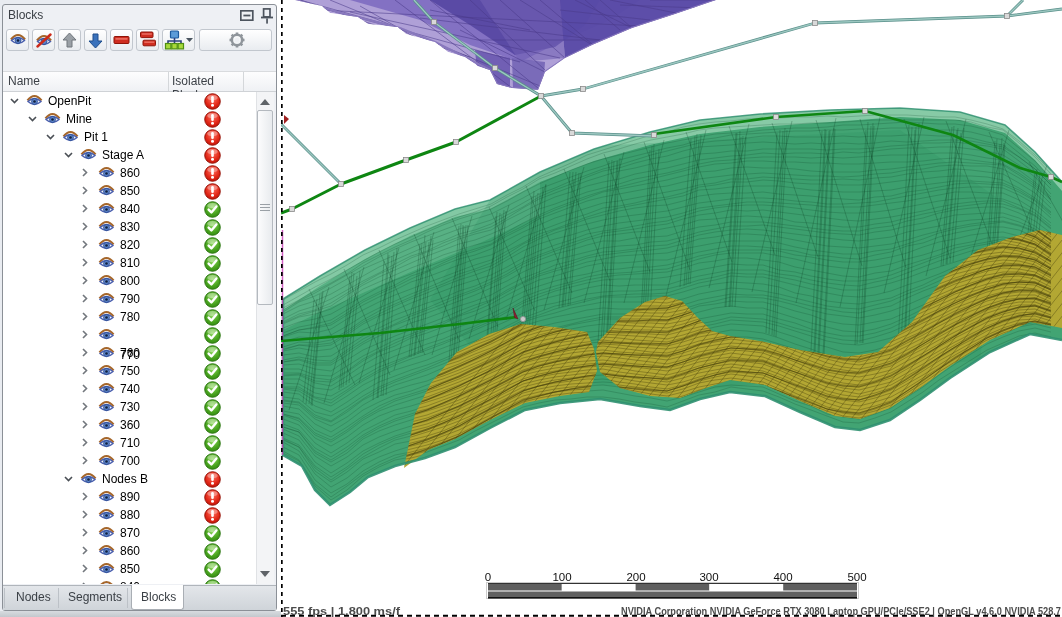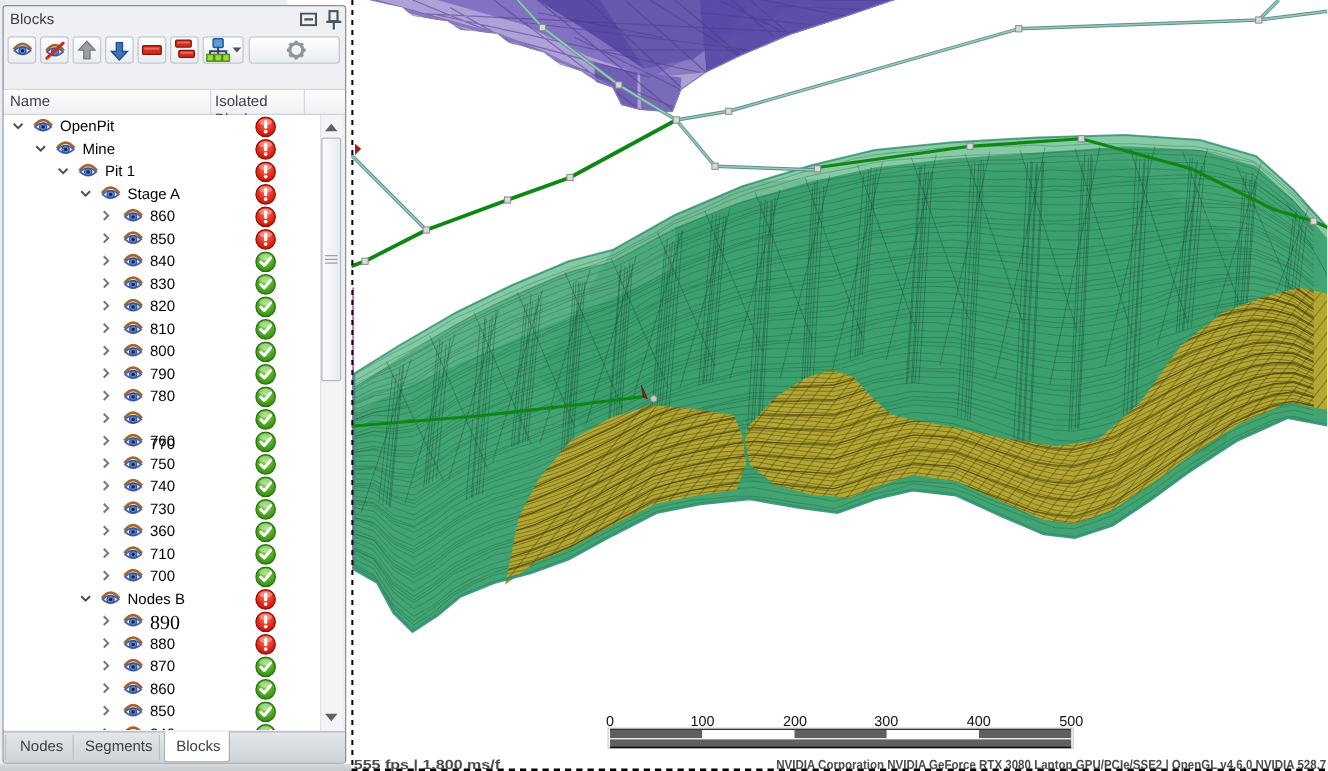--- a/index.html
+++ b/index.html
@@ -540,21 +540,21 @@
 <path d="M2,7.5 Q8.5,1.5 15,7.5 Q8.5,13.5 2,7.5 Z" fill="#f3f6fa" stroke="#4a5fae" stroke-width="1.4"></path>
 <circle cx="8.5" cy="7.5" r="3" fill="#5b82c8" stroke="#2a4a90" stroke-width="0.8"></circle>
 <circle cx="8.5" cy="7.5" r="1.3" fill="#10203f"></circle>
 </svg>
         <svg style="position:absolute;left:204px;top:471px" width="17" height="17" viewBox="0 0 17 17">
 <circle cx="8.5" cy="8.5" r="7.8" fill="url(#gr)" stroke="#8f0f05" stroke-width="0.9"></circle>
 <ellipse cx="8.5" cy="4.6" rx="5.2" ry="2.6" fill="#fff" opacity="0.35"></ellipse>
 <rect x="7.2" y="3" width="2.6" height="7" rx="1.3" fill="#fff"></rect>
 <circle cx="8.5" cy="12.2" r="1.5" fill="#fff"></circle>
         </svg>
-        <div style="position:absolute;left:120px;top:490px;font-size:16px;color:#000;font-family:Liberation Serif, serif;">890</div>
+        <div style="position:absolute;left:120px;top:490px;font-size:12px;color:#000;">890</div>
         <svg style="position:absolute;left:82px;top:492px" width="6" height="9" viewBox="0 0 6 9">
           <path d="M1,1 L4.5,4.5 L1,8" fill="none" stroke="#72777d" stroke-width="1.6"></path>
         </svg>
         <svg style="position:absolute;left:98px;top:490px" width="17" height="14" viewBox="0 0 17 14">
 <path d="M1.5,6.5 Q8.5,-2.5 15.5,6.5" fill="none" stroke="#a5662a" stroke-width="2.2"></path>
 <path d="M2,7.5 Q8.5,1.5 15,7.5 Q8.5,13.5 2,7.5 Z" fill="#f3f6fa" stroke="#4a5fae" stroke-width="1.4"></path>
 <circle cx="8.5" cy="7.5" r="3" fill="#5b82c8" stroke="#2a4a90" stroke-width="0.8"></circle>
 <circle cx="8.5" cy="7.5" r="1.3" fill="#10203f"></circle>
 </svg>
         <svg style="position:absolute;left:204px;top:489px" width="17" height="17" viewBox="0 0 17 17">

